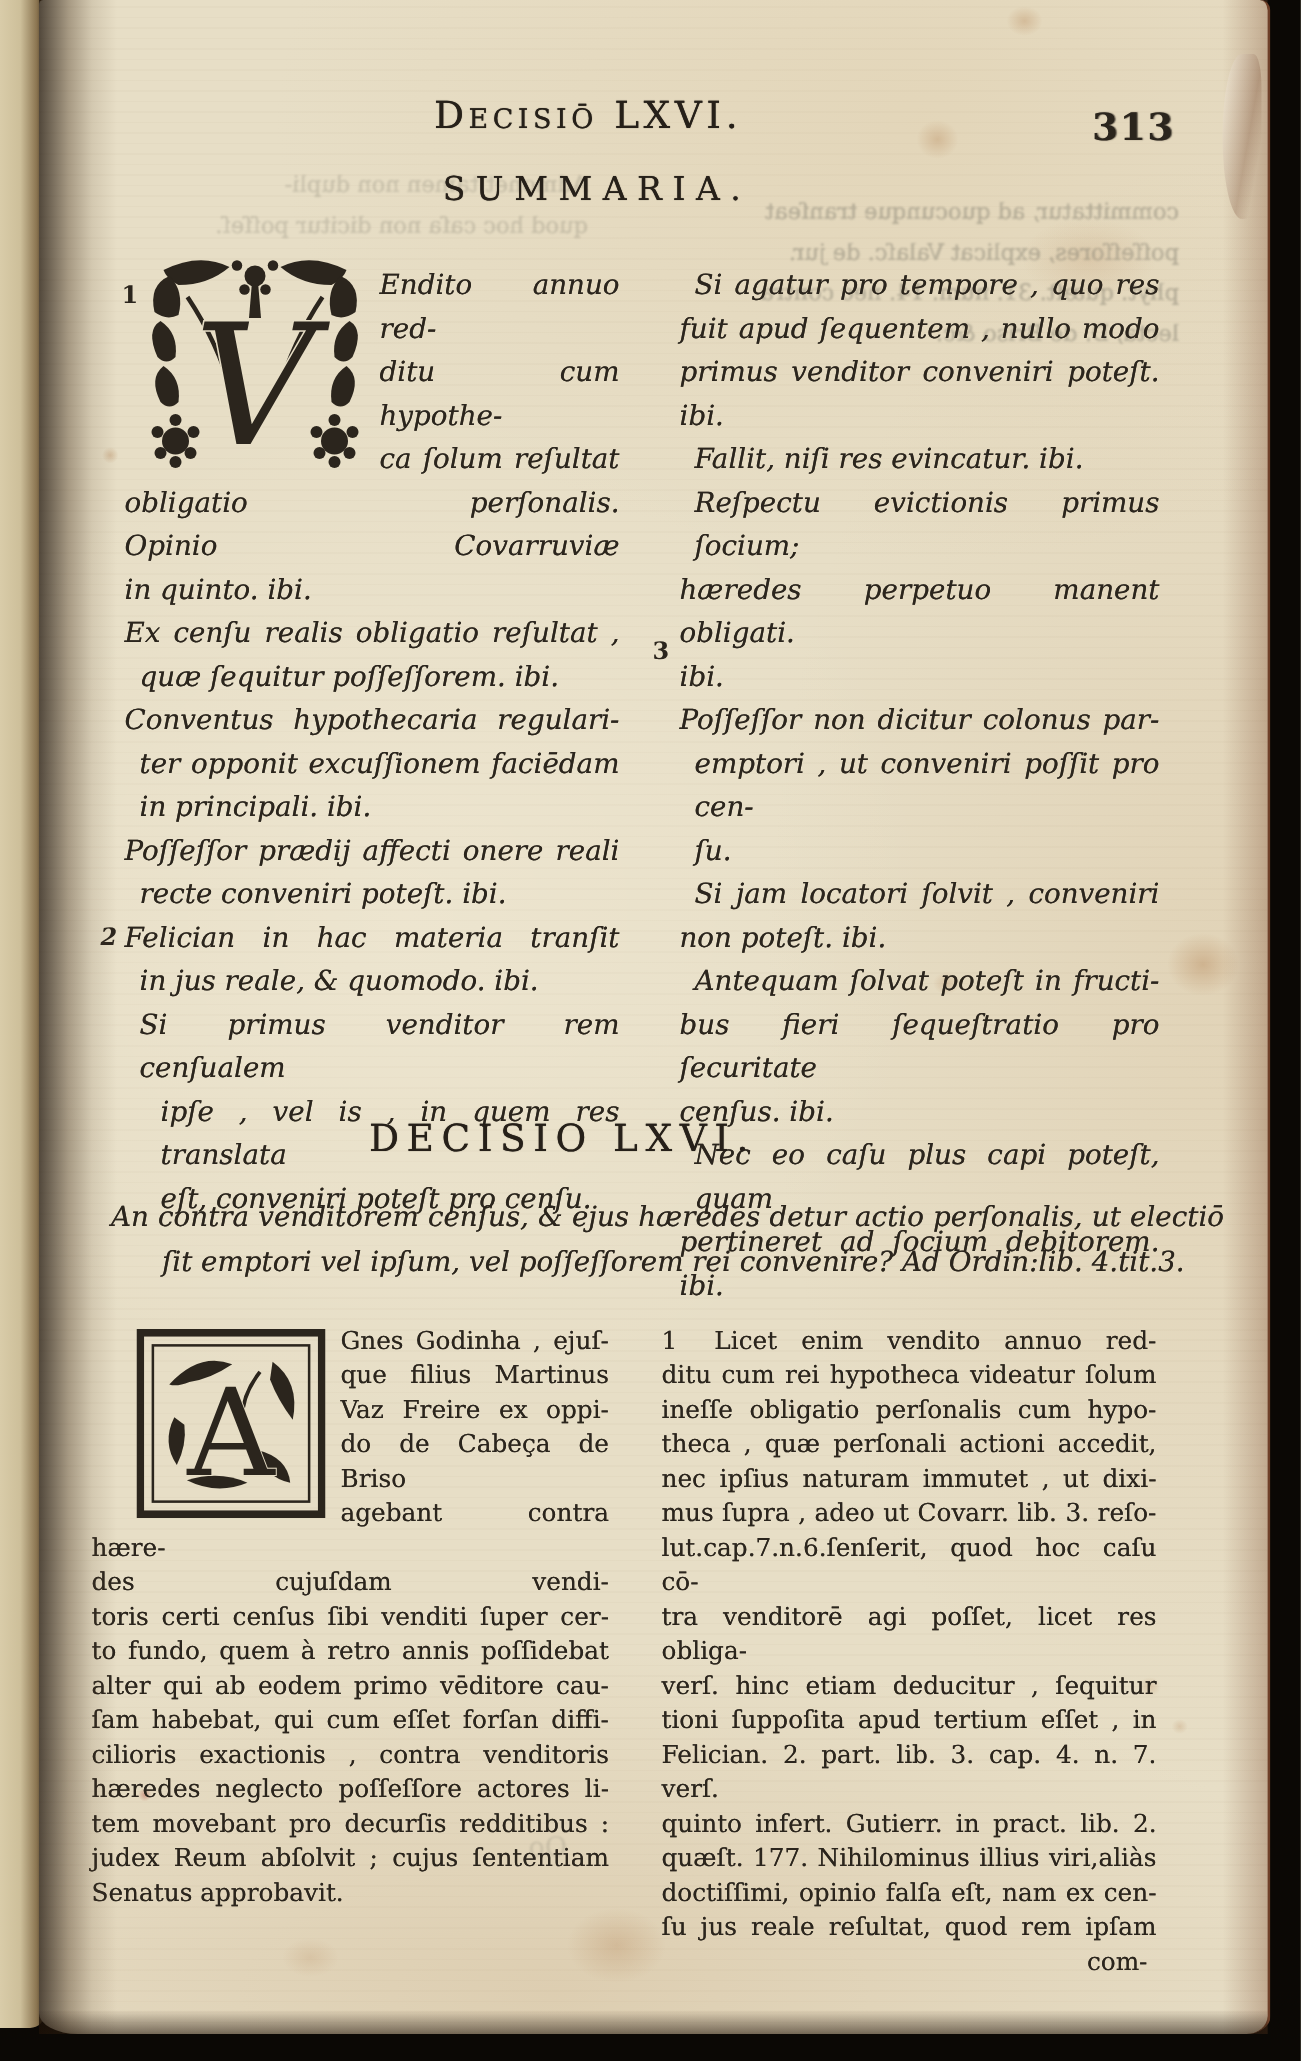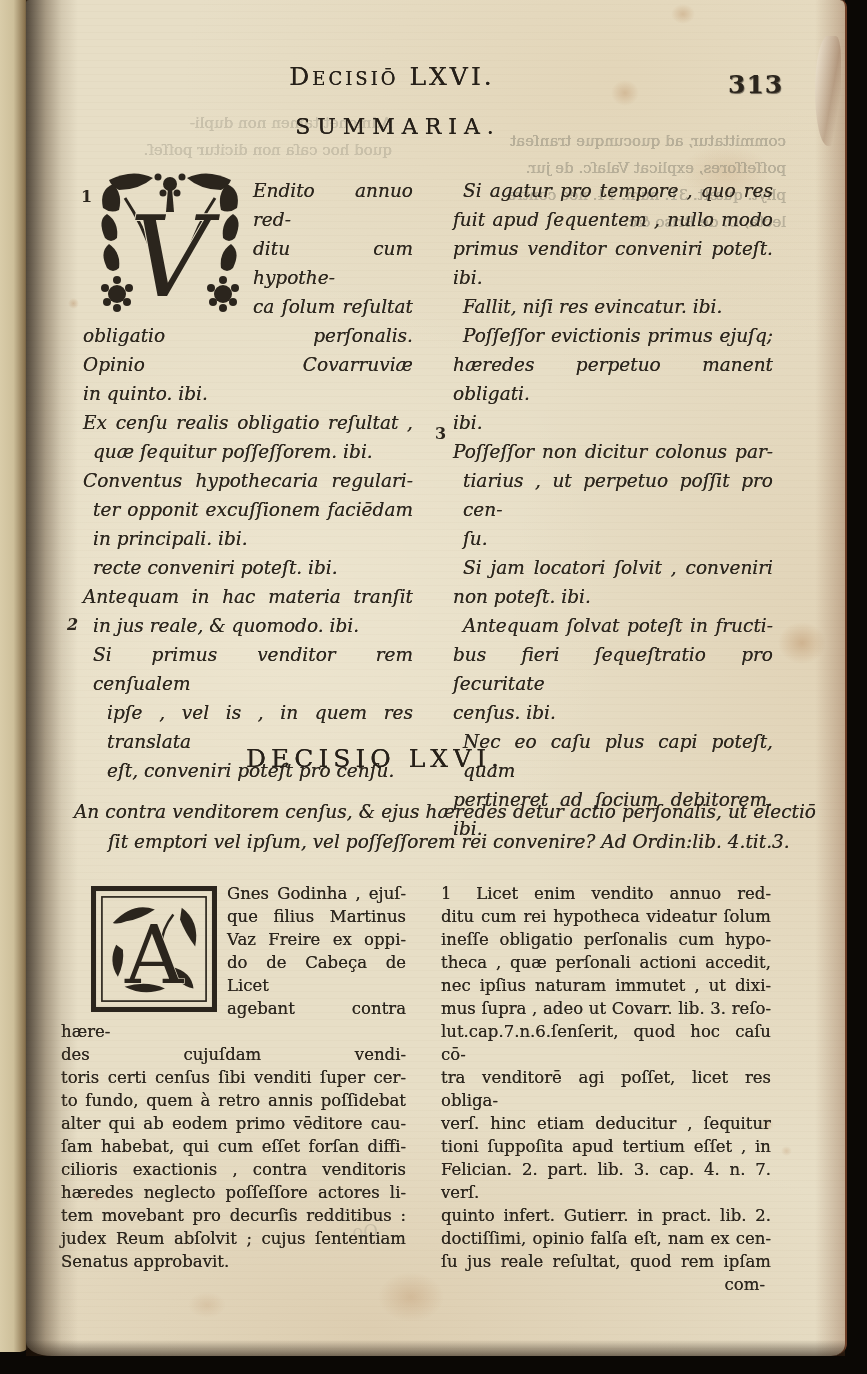--- a/index.html
+++ b/index.html
@@ -154,42 +154,43 @@
           <div class="line">ditu cum hypothe-</div>
           <div class="line">ca ſolum reſultat</div>
           <div class="line">obligatio perſonalis.</div>
           <div class="line">Opinio Covarruviæ</div>
           <div class="line end">in quinto. ibi.</div>
           <div class="line">Ex cenſu realis obligatio reſultat ,</div>
           <div class="line end i1">quæ ſequitur poſſeſſorem. ibi.</div>
           <div class="line">Conventus hypothecaria regulari-</div>
           <div class="line i1">ter opponit excuſſionem faciēdam</div>
           <div class="line end i1">in principali. ibi.</div>
+          <div class="line">Poſſeſſor prædij affecti onere reali</div>
           <div class="line end i1">recte conveniri poteſt. ibi.</div>
-          <div class="line">Antequam in hac materia tranſit</div>
+          <div class="line">Felician in hac materia tranſit</div>
           <div class="line end i1">in jus reale, &amp; quomodo. ibi.</div>
           <div class="line i1">Si primus venditor rem cenſualem</div>
           <div class="line i2">ipſe , vel is , in quem res translata</div>
           <div class="line end i2">eſt, conveniri poteſt pro cenſu.</div>
         </div>
     </div>
 
     <div class="col s-right">
       <span class="marker mk3">3</span>
       <div>
           <div class="line i1">Si agatur pro tempore , quo res</div>
           <div class="line">fuit apud ſequentem , nullo modo</div>
           <div class="line">primus venditor conveniri poteſt.</div>
           <div class="line end">ibi.</div>
           <div class="line end i1">Fallit, niſi res evincatur. ibi.</div>
-          <div class="line i1">Poſſeſſor evictionis primus ejuſq;</div>
+          <div class="line i1">Reſpectu evictionis primus ſocium;</div>
           <div class="line">hæredes perpetuo manent obligati.</div>
           <div class="line end">ibi.</div>
           <div class="line">Poſſeſſor non dicitur colonus par-</div>
-          <div class="line i1">tiarius , ut perpetuo poſſit pro cen-</div>
+          <div class="line i1">emptori , ut conveniri poſſit pro cen-</div>
           <div class="line end i1">ſu.</div>
           <div class="line i1">Si jam locatori ſolvit , conveniri</div>
           <div class="line end">non poteſt. ibi.</div>
           <div class="line i1">Antequam ſolvat poteſt in fructi-</div>
           <div class="line">bus fieri ſequeſtratio pro ſecuritate</div>
           <div class="line end">cenſus. ibi.</div>
           <div class="line i1">Nec eo caſu plus capi poteſt, quam</div>
           <div class="line">pertineret ad ſocium debitorem.</div>
           <div class="line end">ibi.</div>
         </div>
@@ -214,21 +215,21 @@
             <path d="M40,120 Q64,132 88,122 Q66,112 40,120Z"></path>
             <path d="M98,34 Q84,52 84,70" stroke="#2b251d" stroke-width="3" fill="none"></path>
             <text x="75" y="116" font-size="96" text-anchor="middle" fill="#2b251d" stroke="#e7dec6" stroke-width="1.5" paint-order="stroke">A</text>
           </g>
         </svg>
       </span>
       <div>
           <div class="line">Gnes Godinha , ejuſ-</div>
           <div class="line">que filius Martinus</div>
           <div class="line">Vaz Freire ex oppi-</div>
-          <div class="line">do de Cabeça de Licet</div>
+          <div class="line">do de Cabeça de Briso</div>
           <div class="line">agebant contra hære-</div>
           <div class="line">des cujuſdam vendi-</div>
           <div class="line">toris certi cenſus ſibi venditi ſuper cer-</div>
           <div class="line">to fundo, quem à retro annis poſſidebat</div>
           <div class="line">alter qui ab eodem primo vēditore cau-</div>
           <div class="line">ſam habebat, qui cum eſſet forſan diffi-</div>
           <div class="line">cilioris exactionis , contra venditoris</div>
           <div class="line">hæredes neglecto poſſeſſore actores li-</div>
           <div class="line">tem movebant pro decurſis redditibus :</div>
           <div class="line">judex Reum abſolvit ; cujus ſententiam</div>
@@ -243,20 +244,21 @@
           <div class="line">ineſſe obligatio perſonalis cum hypo-</div>
           <div class="line">theca , quæ perſonali actioni accedit,</div>
           <div class="line">nec ipſius naturam immutet , ut dixi-</div>
           <div class="line">mus ſupra , adeo ut Covarr. lib. 3. reſo-</div>
           <div class="line">lut.cap.7.n.6.ſenſerit, quod hoc caſu cō-</div>
           <div class="line">tra venditorē agi poſſet, licet res obliga-</div>
           <div class="line">verſ. hinc etiam deducitur , ſequitur</div>
           <div class="line">tioni ſuppoſita apud tertium eſſet , in</div>
           <div class="line">Felician. 2. part. lib. 3. cap. 4. n. 7. verſ.</div>
           <div class="line">quinto infert. Gutierr. in pract. lib. 2.</div>
+          <div class="line">quæſt. 177. Nihilominus illius viri,aliàs</div>
           <div class="line">doctiſſimi, opinio falſa eſt, nam ex cen-</div>
           <div class="line">ſu jus reale reſultat, quod rem ipſam</div>
         </div>
       <div class="line end a-right">com-</div>
     </div>
 
     <div class="gutter-shade"></div>
     <div class="edge-wash"></div>
     <div class="corner-crease"></div>
     <div class="bottom-shade"></div>

